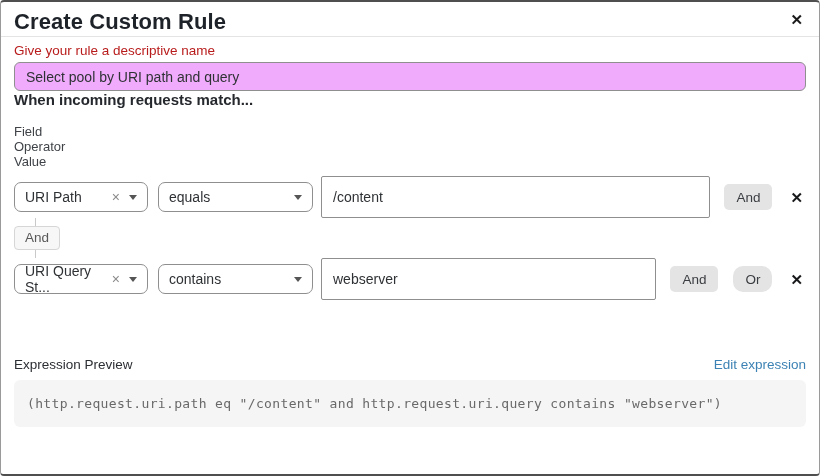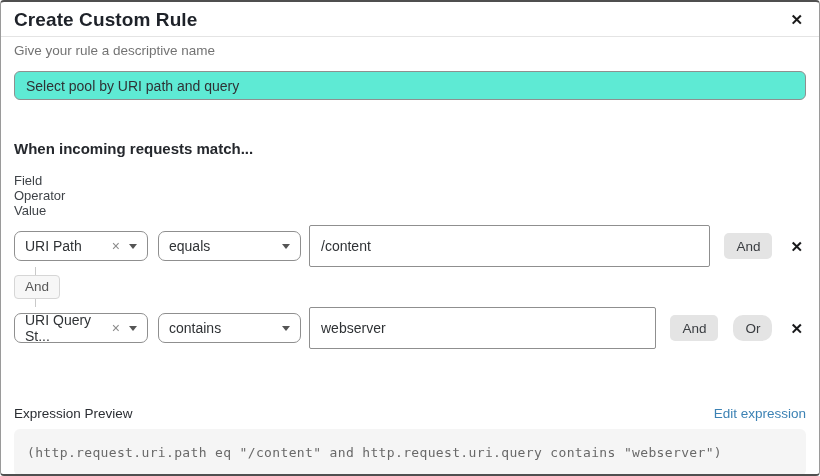--- a/index.html
+++ b/index.html
@@ -21,21 +21,21 @@
   }
   .dialog-header {
     height: 35px;
     padding: 7px 16px 0 13px;
     border-bottom: 1px solid #e4e4e4;
     display: flex;
     align-items: flex-start;
     justify-content: space-between;
   }
   .dialog-title {
-    font-size: 19px;
+    font-size: 22px;
     font-weight: 700;
     color: #1e2229;
     letter-spacing: 0.1px;
   }
   .close-icon {
     font-size: 15px;
     font-weight: 700;
     color: #1a1a1a;
     cursor: pointer;
     line-height: 22px;
@@ -43,39 +43,38 @@
   .dialog-body { padding: 0 13px; }
 
   .rule-label {
     margin-top: 17px;
     font-size: 14px;
     color: #2b2e33;
   }
   .rule-helper {
     margin-top: 6px;
     font-size: 13.5px;
-    color: #737373;
+    color: #b91c1c;
   }
   .text-input {
     display: block;
     width: 100%;
     height: 29px;
-    margin-top: 13px;
+    margin-top: 4px;
     border: 1px solid #8f8f8f;
     border-radius: 6px;
     padding: 0 11px;
     font-family: "Liberation Sans", sans-serif;
     font-size: 14px;
     color: #2f3235;
-    background: #5eead4;
+    background: #f0abfc;
     outline: none;
   }
 
   .match-heading {
-    margin-top: 40px;
     font-size: 15px;
     font-weight: 700;
     color: #25282d;
   }
   .col-labels {
     display: flex;
     margin-top: 16px;
     font-size: 13px;
     color: #3f4348;
     flex-direction: column;
@@ -97,21 +96,21 @@
     display: flex;
     align-items: center;
     padding: 0 10px;
     font-size: 14px;
     color: #2f3235;
     cursor: pointer;
     flex: none;
   }
   .select .spacer { flex: 1; }
   .field-select { width: 134px; margin-right: 10px; align-items: center; }
-  .operator-select { width: 143px; margin-right: 8px; text-align: right; }
+  .operator-select { width: 155px; margin-right: 8px; text-align: right; }
   .clear-x {
     font-size: 14px;
     color: #8a8a8a;
     margin-right: 9px;
     line-height: 1;
   }
   .caret {
     width: 0; height: 0;
     border-left: 4.5px solid transparent;
     border-right: 4.5px solid transparent;

